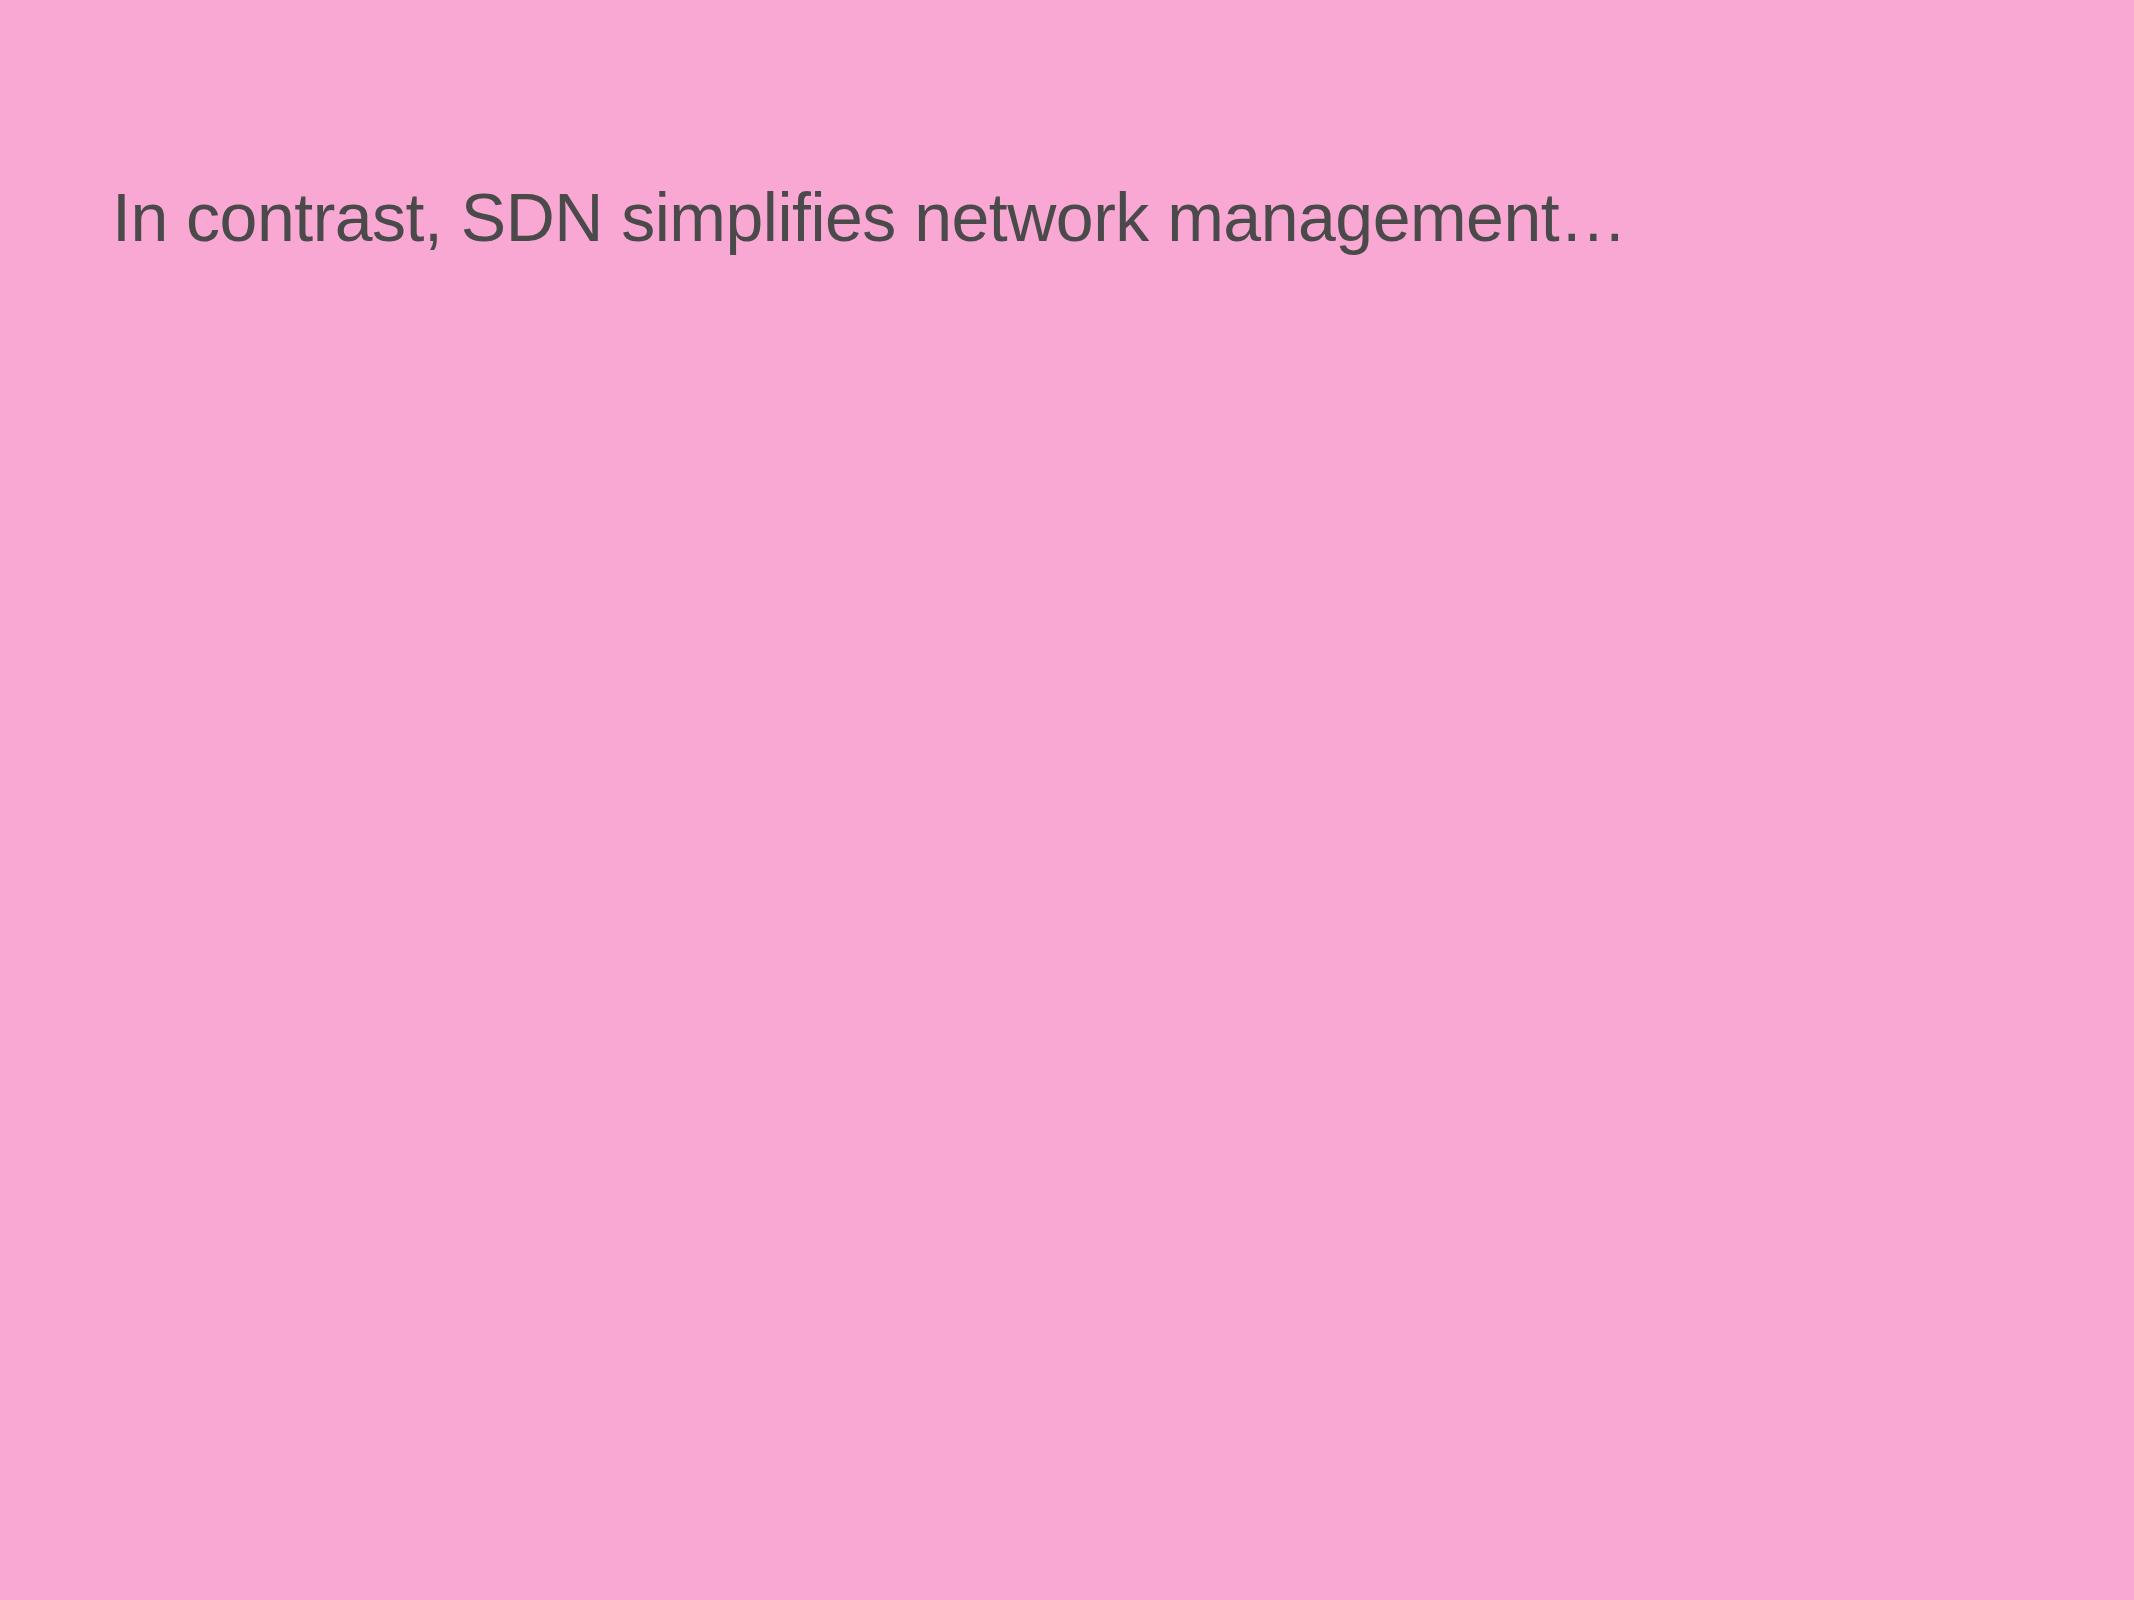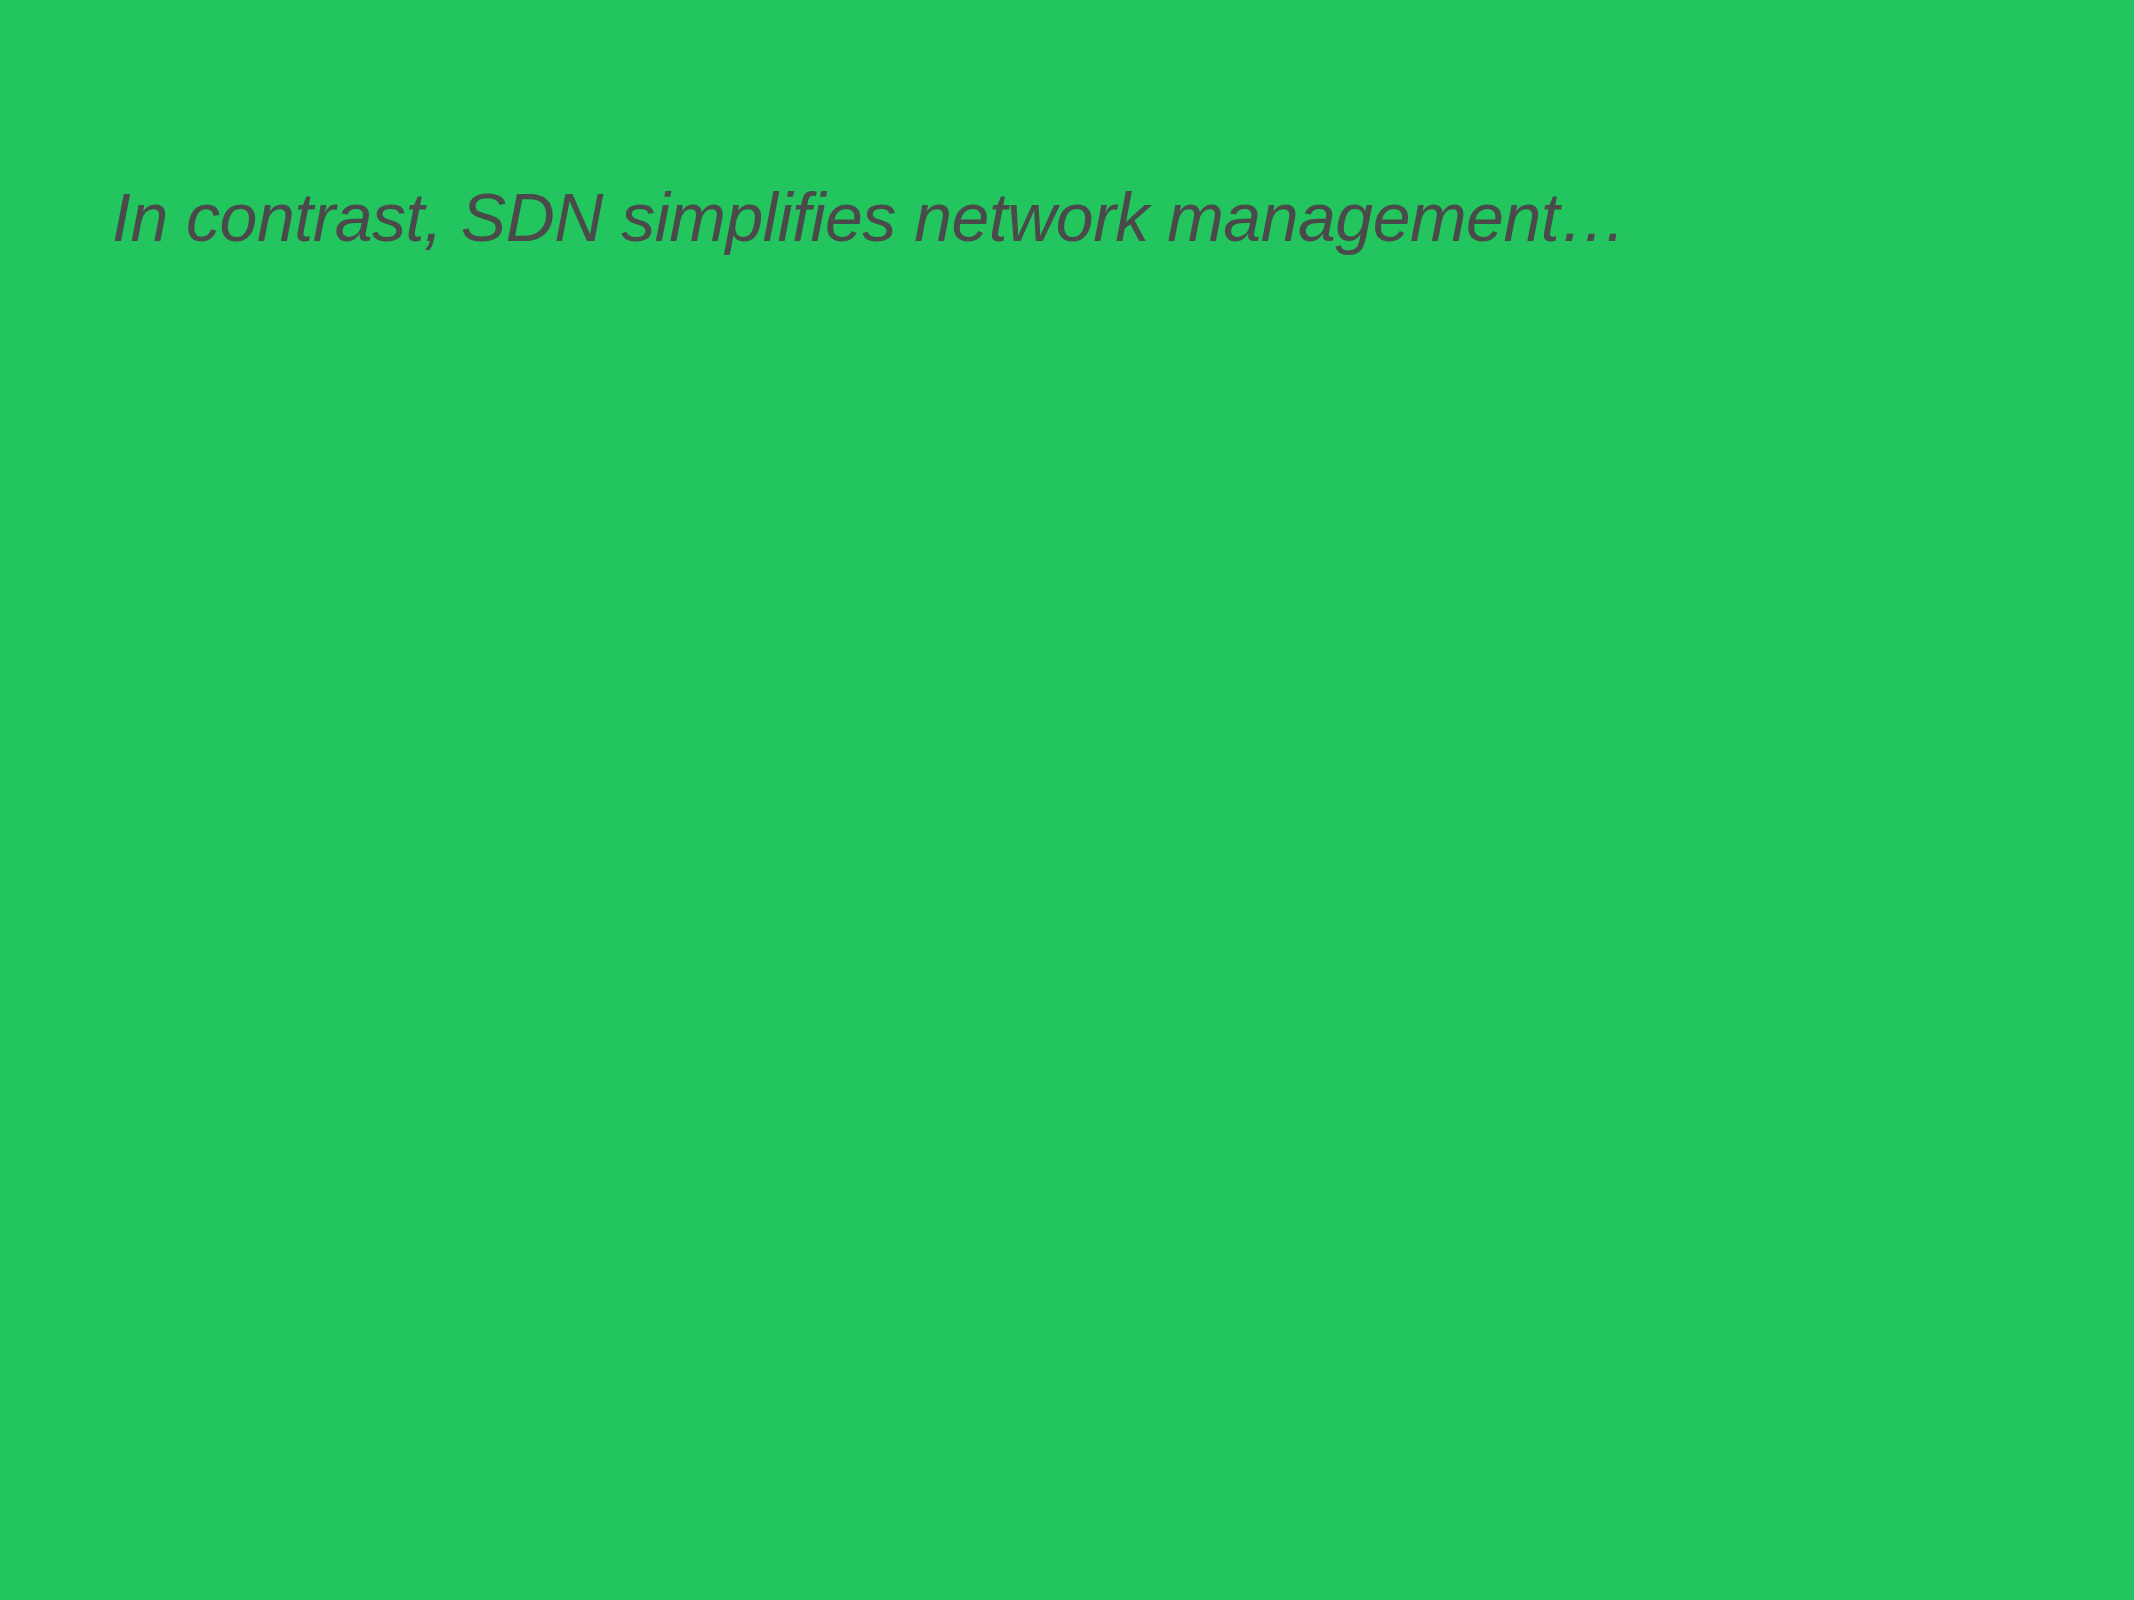--- a/index.html
+++ b/index.html
@@ -29,15 +29,15 @@
     letter-spacing: -0.5px;
     line-height: 1.15;
     color: #4a4a4a;
     font-family: "Liberation Sans", sans-serif;
     white-space: nowrap;
   }
 </style>
 </head>
 <body>
 
-<div class="slide" style="background: #22c55e; font-style: italic;">
+<div class="slide" style="background: #f9a8d4;">
   <h1 class="slide-title" style="color: rgb(74, 74, 74);">In contrast, SDN simplifies network management…</h1>
 </div>
 
 </body></html>

